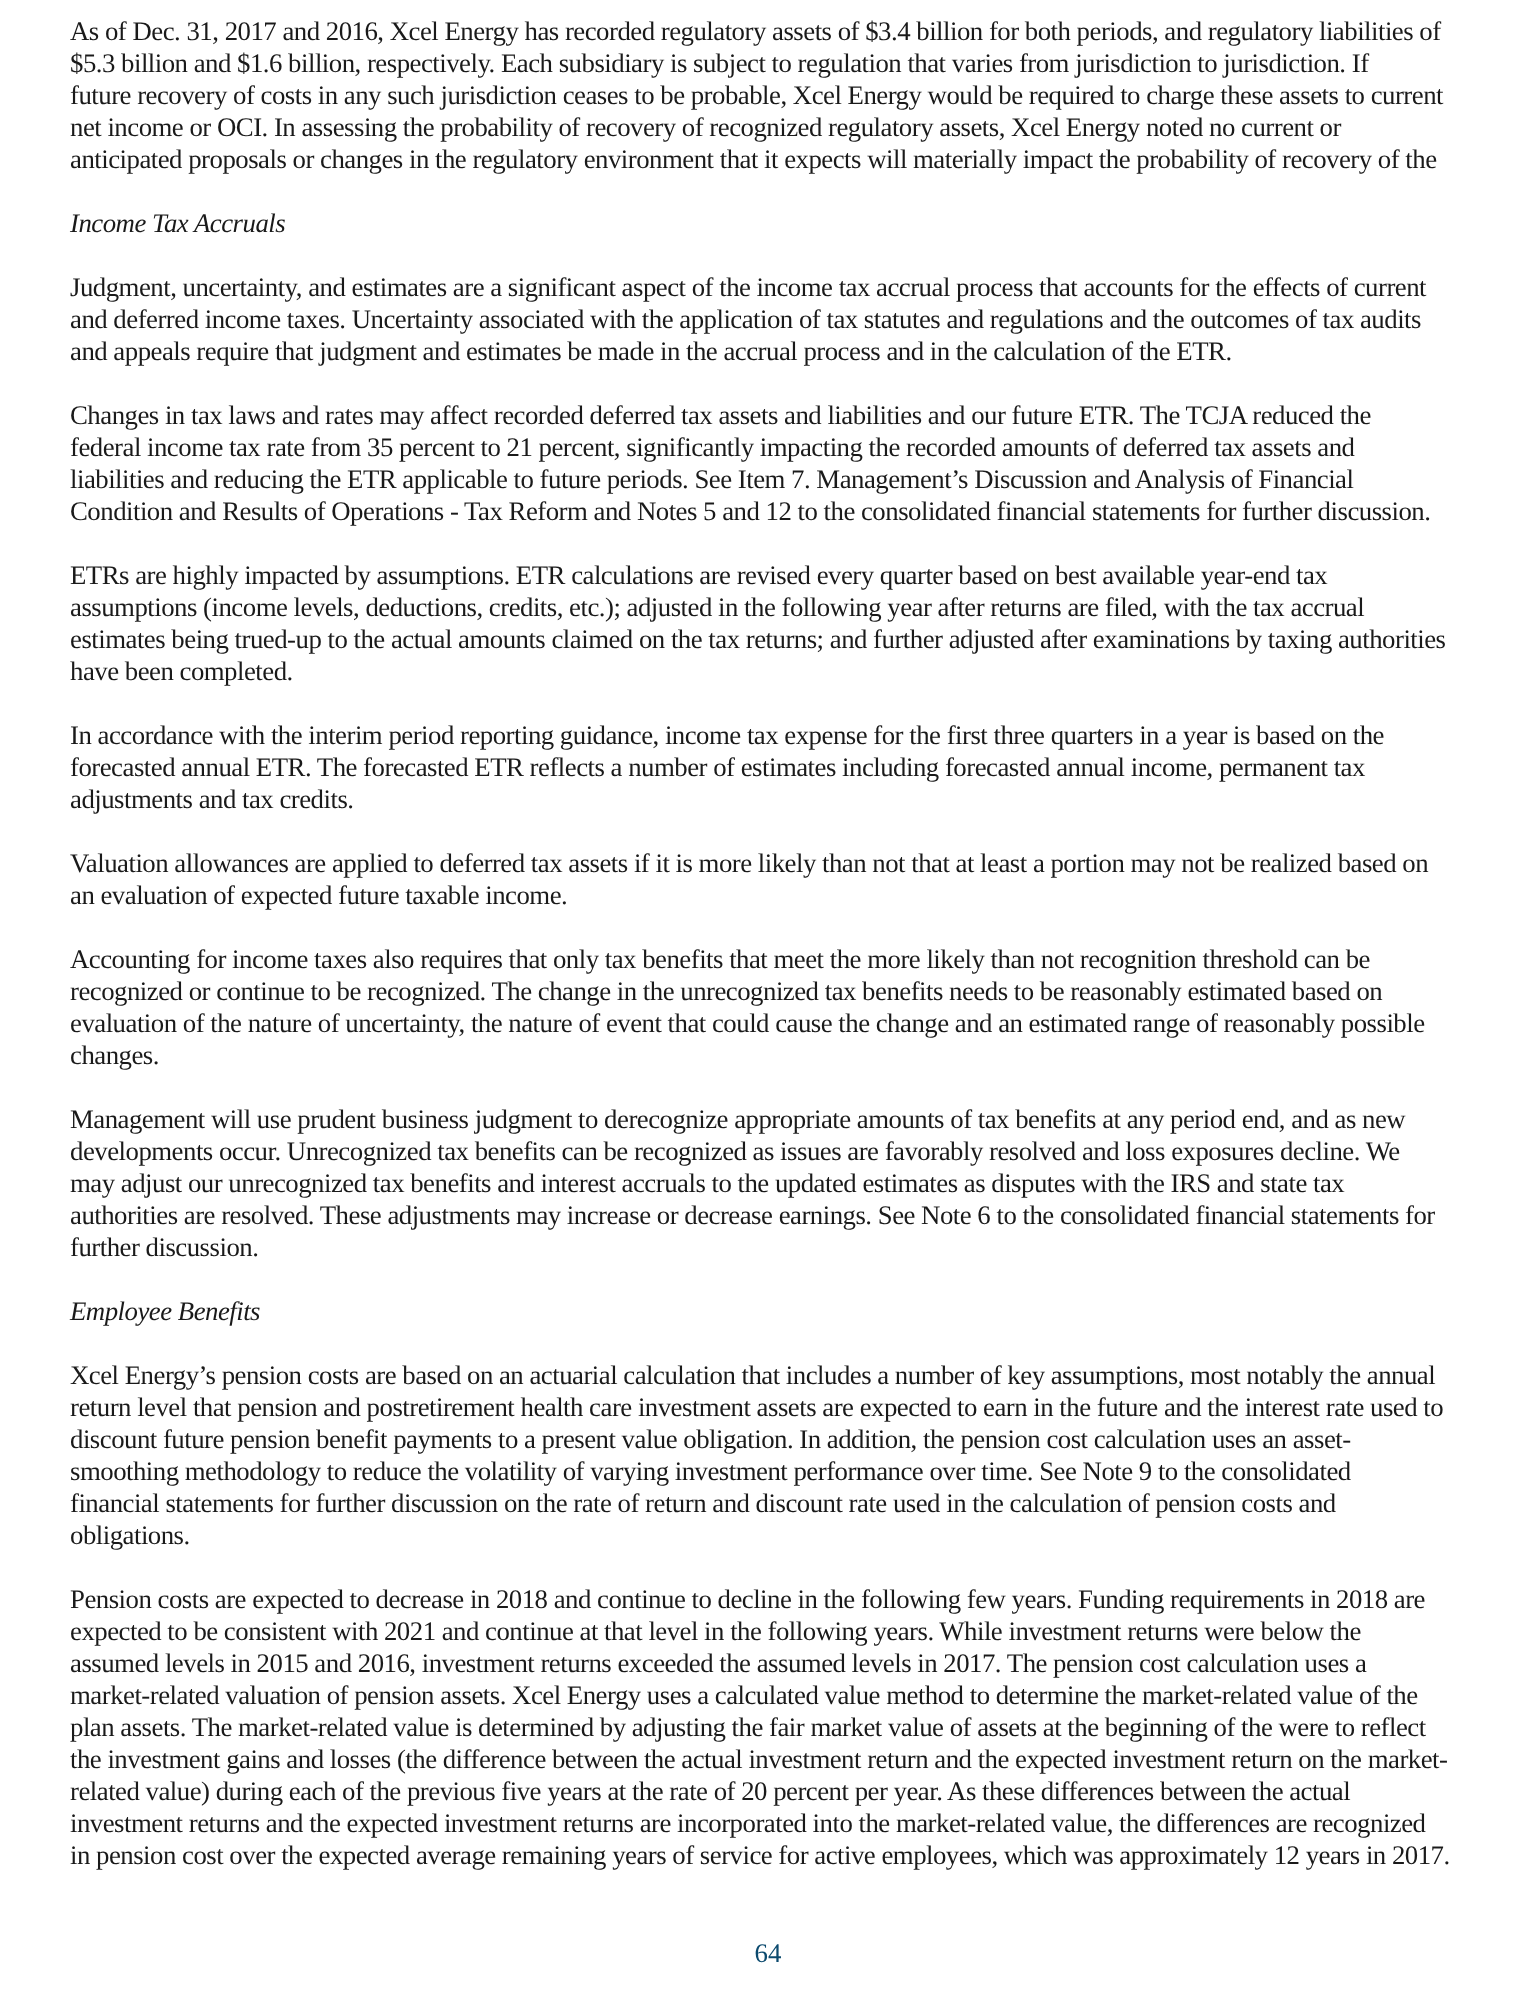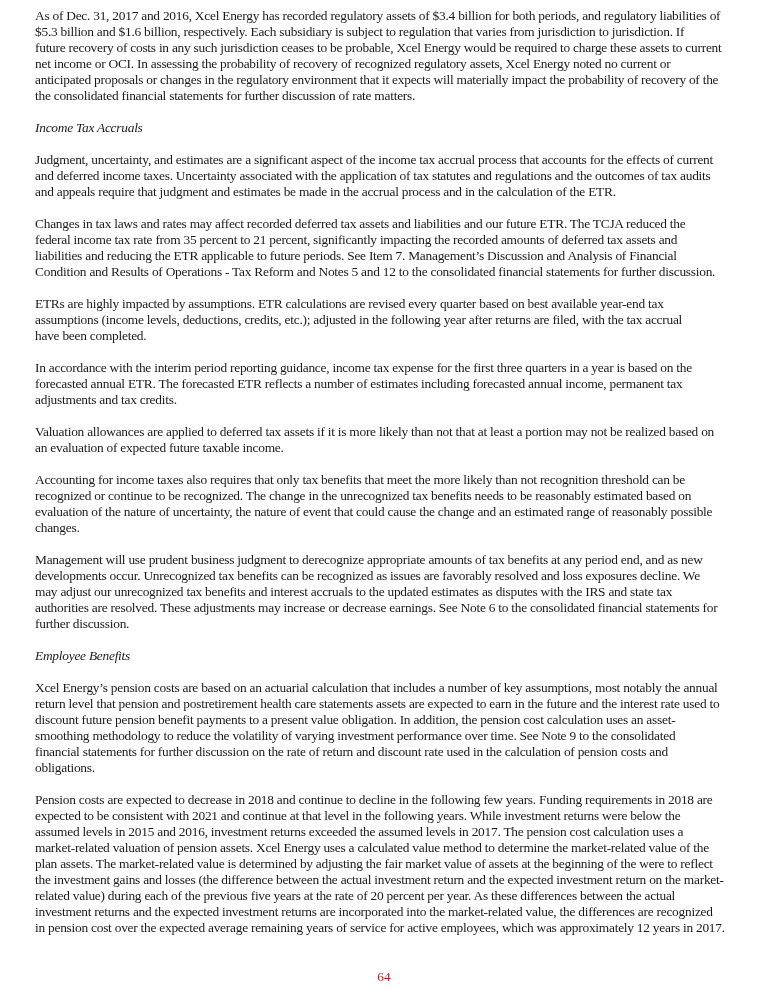--- a/index.html
+++ b/index.html
@@ -10,50 +10,50 @@
     font-size: 13.4px; color: #1a1a1a; letter-spacing: -0.25px;
   }
   .para { margin: 0 0 16px 0; }
   .line { display: block; height: 16px; line-height: 16px; white-space: nowrap; }
   .heading {
     font-style: italic; font-weight: normal; height: 16px; line-height: 16px;
     margin: 0 0 16px 0; display: block;
   }
   .page-number {
     position: absolute; left: 0; width: 768px; top: 969px; text-align: center;
-    font-family: "Liberation Serif", "DejaVu Serif", serif; font-size: 13.4px; color: #b91c1c;
+    font-family: "Liberation Serif", "DejaVu Serif", serif; font-size: 13.4px; color: #0c4a6e;
   }
 </style>
 </head>
 <body>
 
 <div class="page" id="page-body">
     <div class="para">
       <span class="line">As of Dec. 31, 2017 and 2016, Xcel Energy has recorded regulatory assets of $3.4 billion for both periods, and regulatory liabilities of</span>
       <span class="line">$5.3 billion and $1.6 billion, respectively.  Each subsidiary is subject to regulation that varies from jurisdiction to jurisdiction.  If</span>
       <span class="line">future recovery of costs in any such jurisdiction ceases to be probable, Xcel Energy would be required to charge these assets to current</span>
       <span class="line">net income or OCI.  In assessing the probability of recovery of recognized regulatory assets, Xcel Energy noted no current or</span>
       <span class="line">anticipated proposals or changes in the regulatory environment that it expects will materially impact the probability of recovery of the</span>
-      <span class="line">the consolidated financial statements for further discussion of rate matters.</span>
     </div>
     <div class="heading">Income Tax Accruals</div>
     <div class="para">
       <span class="line">Judgment, uncertainty, and estimates are a significant aspect of the income tax accrual process that accounts for the effects of current</span>
       <span class="line">and deferred income taxes. Uncertainty associated with the application of tax statutes and regulations and the outcomes of tax audits</span>
       <span class="line">and appeals require that judgment and estimates be made in the accrual process and in the calculation of the ETR.</span>
     </div>
     <div class="para">
       <span class="line">Changes in tax laws and rates may affect recorded deferred tax assets and liabilities and our future ETR.  The TCJA reduced the</span>
       <span class="line">federal income tax rate from 35 percent to 21 percent, significantly impacting the recorded amounts of deferred tax assets and</span>
       <span class="line">liabilities and reducing the ETR applicable to future periods.   See Item 7. Management’s Discussion and Analysis of Financial</span>
       <span class="line">Condition and Results of Operations - Tax Reform and Notes 5 and 12 to the consolidated financial statements for further discussion.</span>
     </div>
     <div class="para">
       <span class="line">ETRs are highly impacted by assumptions. ETR calculations are revised every quarter based on best available year-end tax</span>
       <span class="line">assumptions (income levels, deductions, credits, etc.); adjusted in the following year after returns are filed, with the tax accrual</span>
+      <span class="line">estimates being trued-up to the actual amounts claimed on the tax returns; and further adjusted after examinations by taxing authorities</span>
       <span class="line">have been completed.</span>
     </div>
     <div class="para">
       <span class="line">In accordance with the interim period reporting guidance, income tax expense for the first three quarters in a year is based on the</span>
       <span class="line">forecasted annual ETR. The forecasted ETR reflects a number of estimates including forecasted annual income, permanent tax</span>
       <span class="line">adjustments and tax credits.</span>
     </div>
     <div class="para">
       <span class="line">Valuation allowances are applied to deferred tax assets if it is more likely than not that at least a portion may not be realized based on</span>
       <span class="line">an evaluation of expected future taxable income.</span>
@@ -67,21 +67,21 @@
     <div class="para">
       <span class="line">Management will use prudent business judgment to derecognize appropriate amounts of tax benefits at any period end, and as new</span>
       <span class="line">developments occur. Unrecognized tax benefits can be recognized as issues are favorably resolved and loss exposures decline.  We</span>
       <span class="line">may adjust our unrecognized tax benefits and interest accruals to the updated estimates as disputes with the IRS and state tax</span>
       <span class="line">authorities are resolved. These adjustments may increase or decrease earnings. See Note 6 to the consolidated financial statements for</span>
       <span class="line">further discussion.</span>
     </div>
     <div class="heading">Employee Benefits</div>
     <div class="para">
       <span class="line">Xcel Energy’s pension costs are based on an actuarial calculation that includes a number of key assumptions, most notably the annual</span>
-      <span class="line">return level that pension and postretirement health care statements assets are expected to earn in the future and the interest rate used to</span>
+      <span class="line">return level that pension and postretirement health care investment assets are expected to earn in the future and the interest rate used to</span>
       <span class="line">discount future pension benefit payments to a present value obligation.  In addition, the pension cost calculation uses an asset-</span>
       <span class="line">smoothing methodology to reduce the volatility of varying investment performance over time.  See Note 9 to the consolidated</span>
       <span class="line">financial statements for further discussion on the rate of return and discount rate used in the calculation of pension costs and</span>
       <span class="line">obligations.</span>
     </div>
     <div class="para">
       <span class="line">Pension costs are expected to decrease in 2018 and continue to decline in the following few years.  Funding requirements in 2018 are</span>
       <span class="line">expected to be consistent with 2021 and continue at that level in the following years.  While investment returns were below the</span>
       <span class="line">assumed levels in 2015 and 2016, investment returns exceeded the assumed levels in 2017.  The pension cost calculation uses a</span>
       <span class="line">market-related valuation of pension assets.  Xcel Energy uses a calculated value method to determine the market-related value of the</span>

